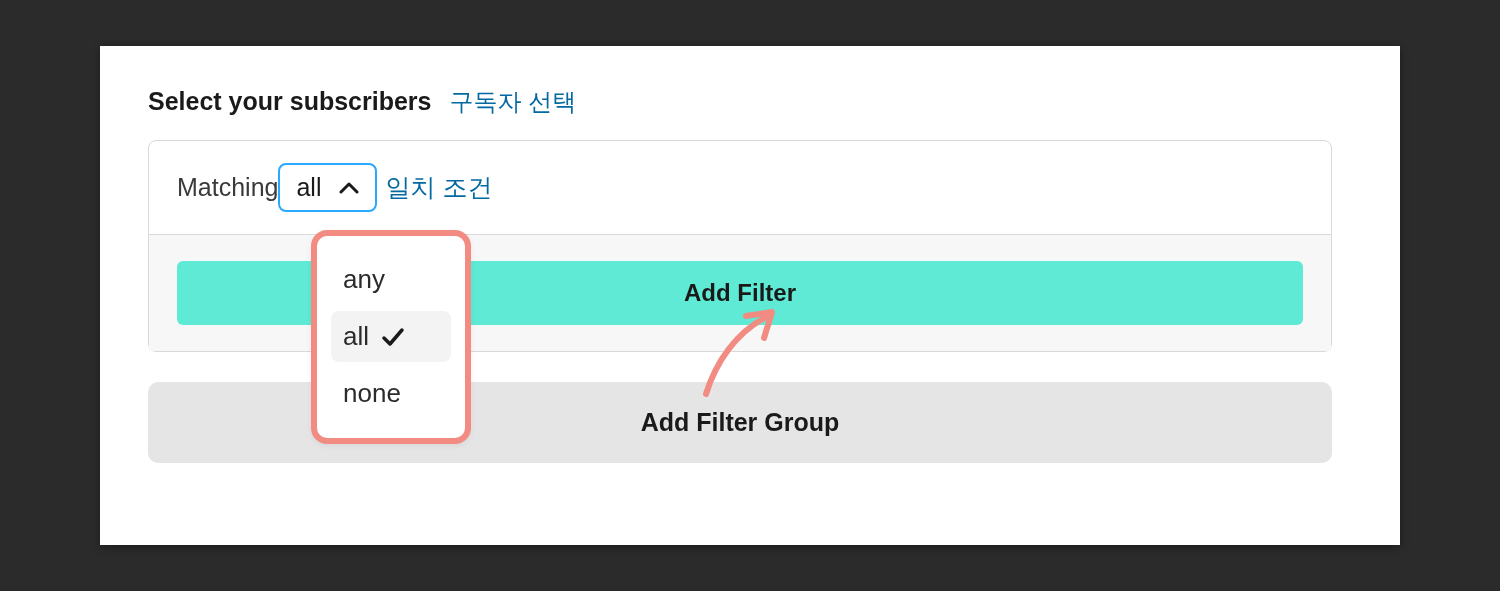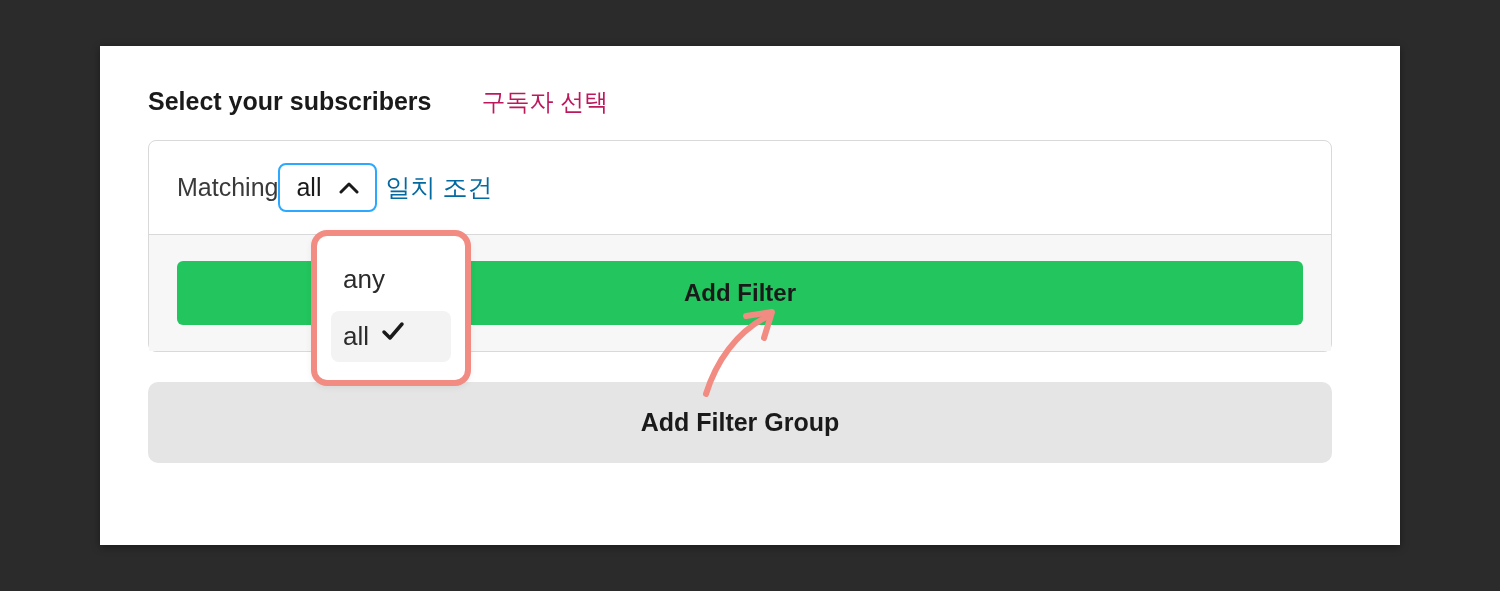--- a/index.html
+++ b/index.html
@@ -29,22 +29,21 @@
       margin-bottom: 22px;
     }
     .title {
       font-size: 25px;
       font-weight: 700;
       color: #1a1a1a;
     }
     .title-annot {
       font-size: 24px;
       font-weight: 500;
-      color: #be185d;
-      margin-left: 32px;
+      color: #0369a1;
     }
     .filter-group {
       border: 1px solid #d9d9d9;
       border-radius: 8px;
       overflow: visible;
     }
     .matching-row {
       display: flex;
       align-items: center;
       padding: 22px 28px;
@@ -88,41 +87,41 @@
       width: 160px;
       z-index: 10;
       box-shadow: 0 2px 6px rgba(0,0,0,0.06);
     }
     .dropdown-item {
       font-size: 26px;
       color: #2b2b2b;
       padding: 10px 12px;
       border-radius: 8px;
       display: flex;
-      align-items: flex-start;
+      align-items: center;
       gap: 12px;
       cursor: pointer;
       line-height: 1.2;
       margin-bottom: 6px;
     }
     .dropdown-item:last-child { margin-bottom: 0; }
     .dropdown-item.selected {
       background: #f3f3f3;
     }
     .check {
       display: inline-block;
       line-height: 0;
     }
     .add-filter-row {
       padding: 26px 28px;
       background: #f7f7f7;
     }
     .add-filter-btn {
       width: 100%;
-      background: #22c55e;
+      background: #5eead4;
       border: none;
       border-radius: 6px;
       padding: 18px 0;
       font-size: 24px;
       font-weight: 700;
       color: #1a1a1a;
       cursor: pointer;
     }
     .add-group-btn {
       width: 100%;
@@ -175,20 +174,23 @@
           <span>any</span>
         </div>
         <div class="dropdown-item selected">
           <span>all</span>
           <span class="check">
             <svg width="24" height="20" viewBox="0 0 24 20">
                 <path d="M3 11 L9 17 L21 3" stroke="#1a1a1a" stroke-width="3.5" fill="none" stroke-linecap="round" stroke-linejoin="round"></path>
               </svg>
           </span>
         </div>
+        <div class="dropdown-item">
+          <span>none</span>
+        </div>
       </div>
     </div>
 
     <div class="add-filter-row">
       <button class="add-filter-btn">Add Filter</button>
     </div>
 
   </div>
 
   <button class="add-group-btn">Add Filter Group</button>

